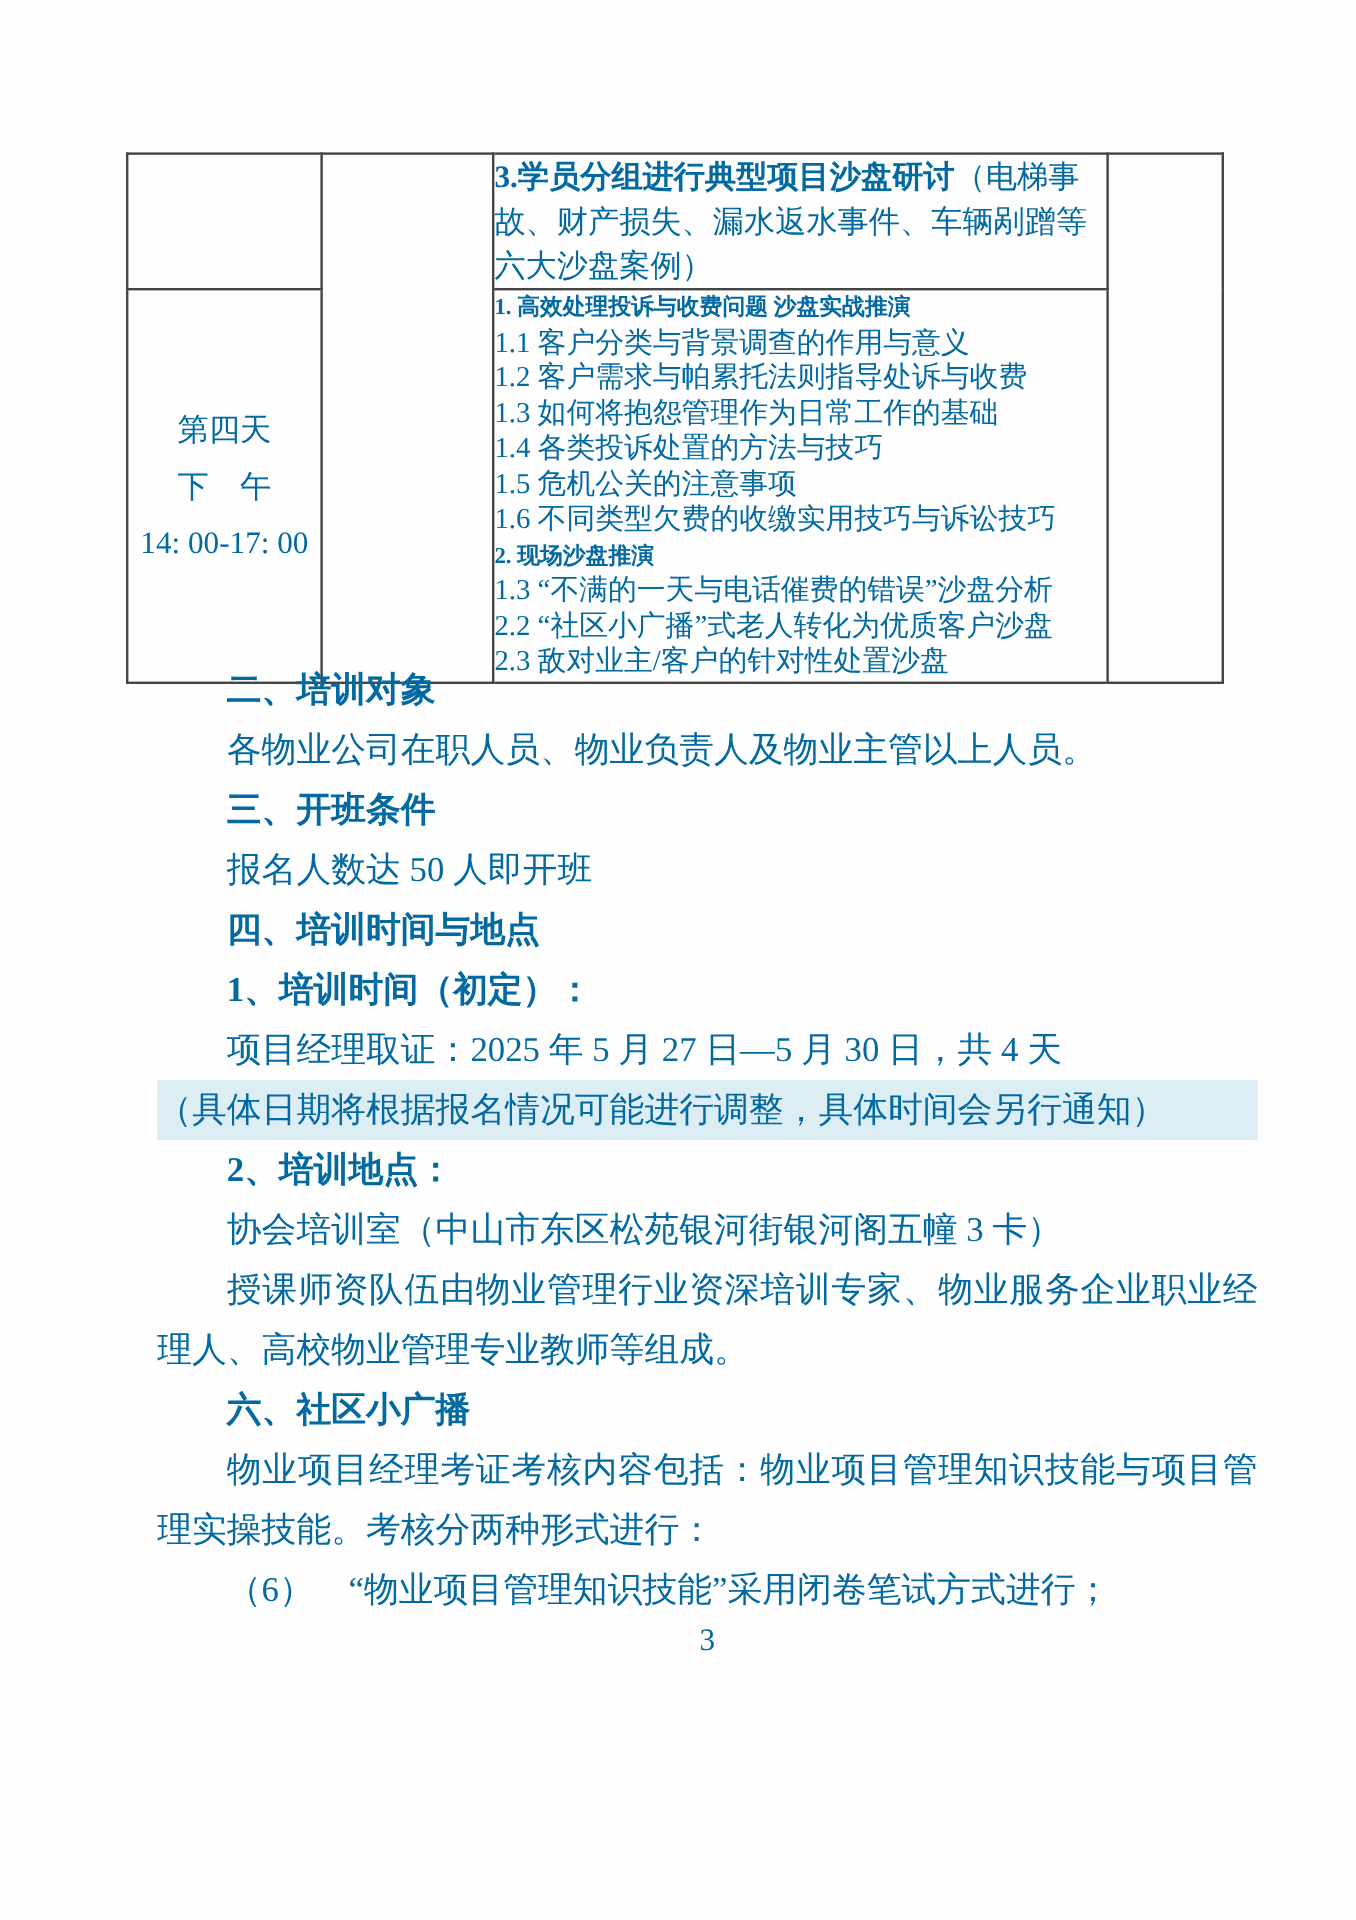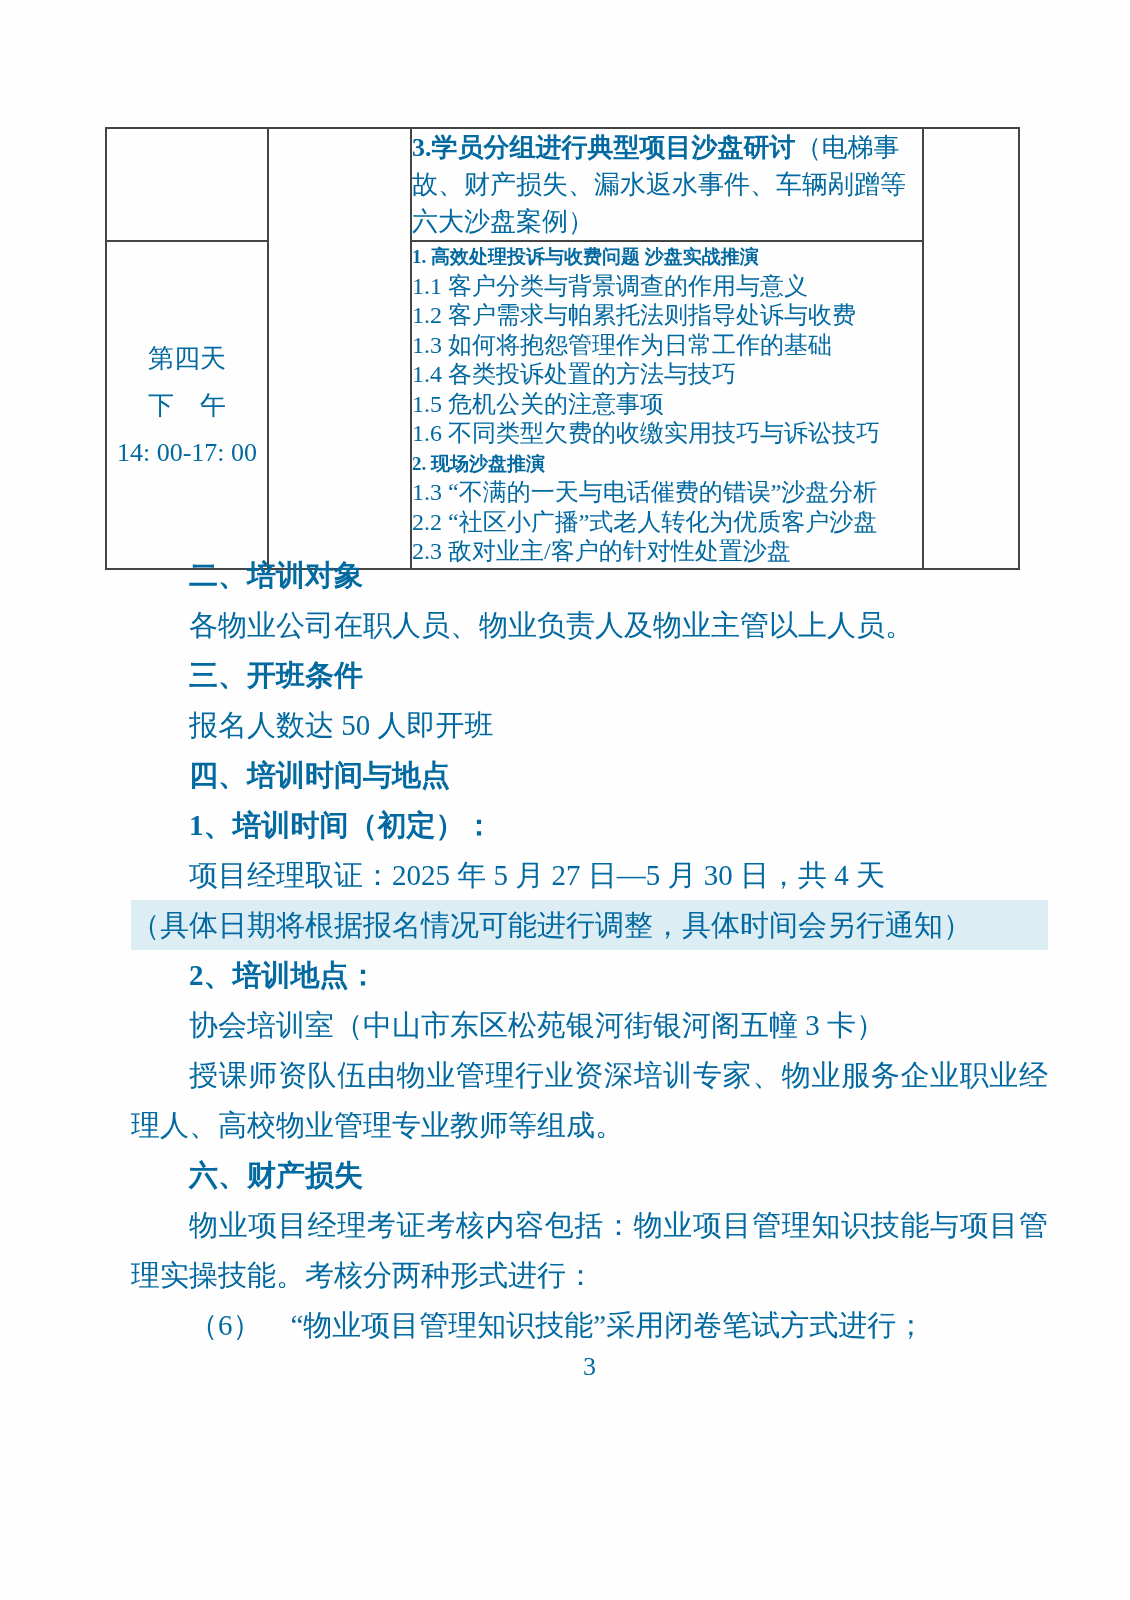--- a/index.html
+++ b/index.html
@@ -131,20 +131,20 @@
     <p class="heading">四、培训时间与地点</p>
     <p class="heading">1、培训时间（初定）：</p>
     <p class="indent">项目经理取证：2025 年 5 月 27 日—5 月 30 日，共 4 天</p>
     <p class="note-highlight">（具体日期将根据报名情况可能进行调整，具体时间会另行通知）</p>
 
     <p class="heading">2、培训地点：</p>
     <p class="indent">协会培训室（中山市东区松苑银河街银河阁五幢 3 卡）</p>
 
     <p class="indent">授课师资队伍由物业管理行业资深培训专家、物业服务企业职业经理人、高校物业管理专业教师等组成。</p>
 
-    <p class="heading">六、财产损失</p>
+    <p class="heading">六、社区小广播</p>
     <p class="indent">物业项目经理考证考核内容包括：物业项目管理知识技能与项目管理实操技能。考核分两种形式进行：</p>
     <p class="indent">（6）　“物业项目管理知识技能”采用闭卷笔试方式进行；</p>
 
     <p class="pagenum">3</p>
   </div>
 
 </div>
 
 </body></html>

